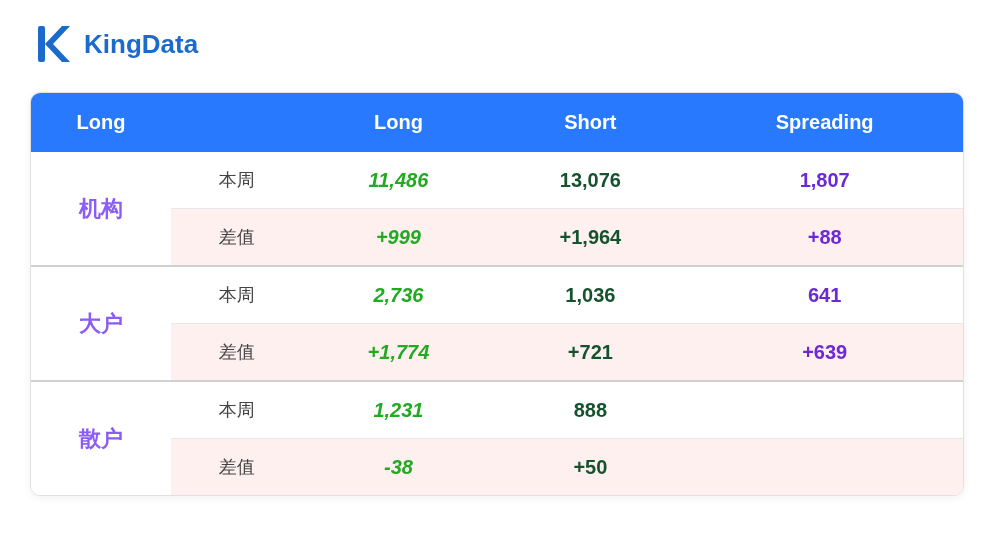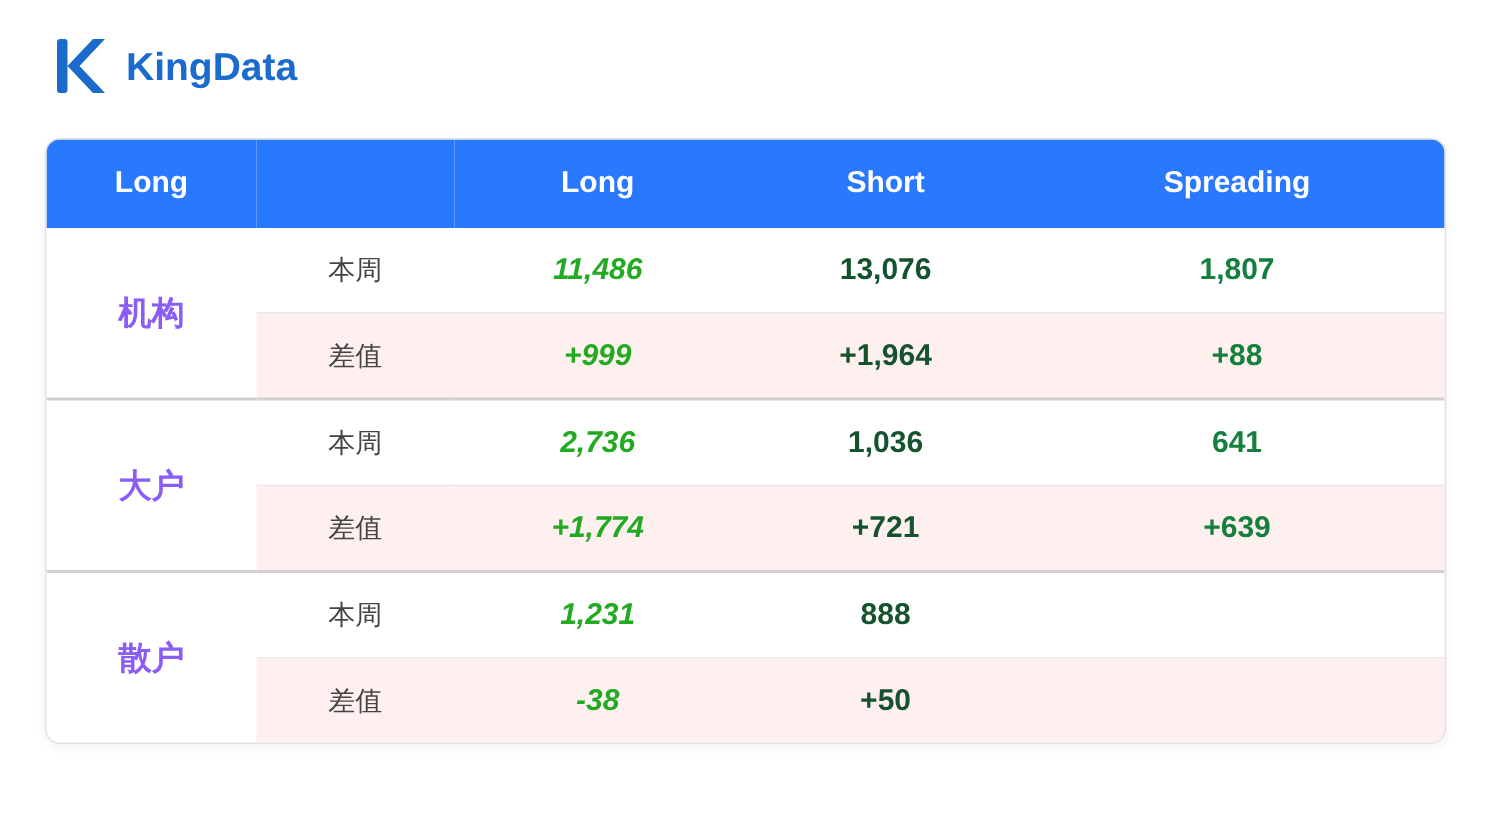--- a/index.html
+++ b/index.html
@@ -112,21 +112,21 @@
 
     .cell-value {
       text-align: center;
       font-size: 20px;
       font-weight: 700;
       padding: 16px 10px;
     }
 
     .green { color: #22aa22; font-style: italic; }
     .red { color: #14532d; }
-    .neutral { color: #15803d; }
+    .neutral { color: #6d28d9; }
 
     .divider-row td {
       border-top: 2px solid #d0d0d0;
     }
   </style>
 </head>
 <body>
 
 <div class="header">
   <div class="logo-wrapper">

